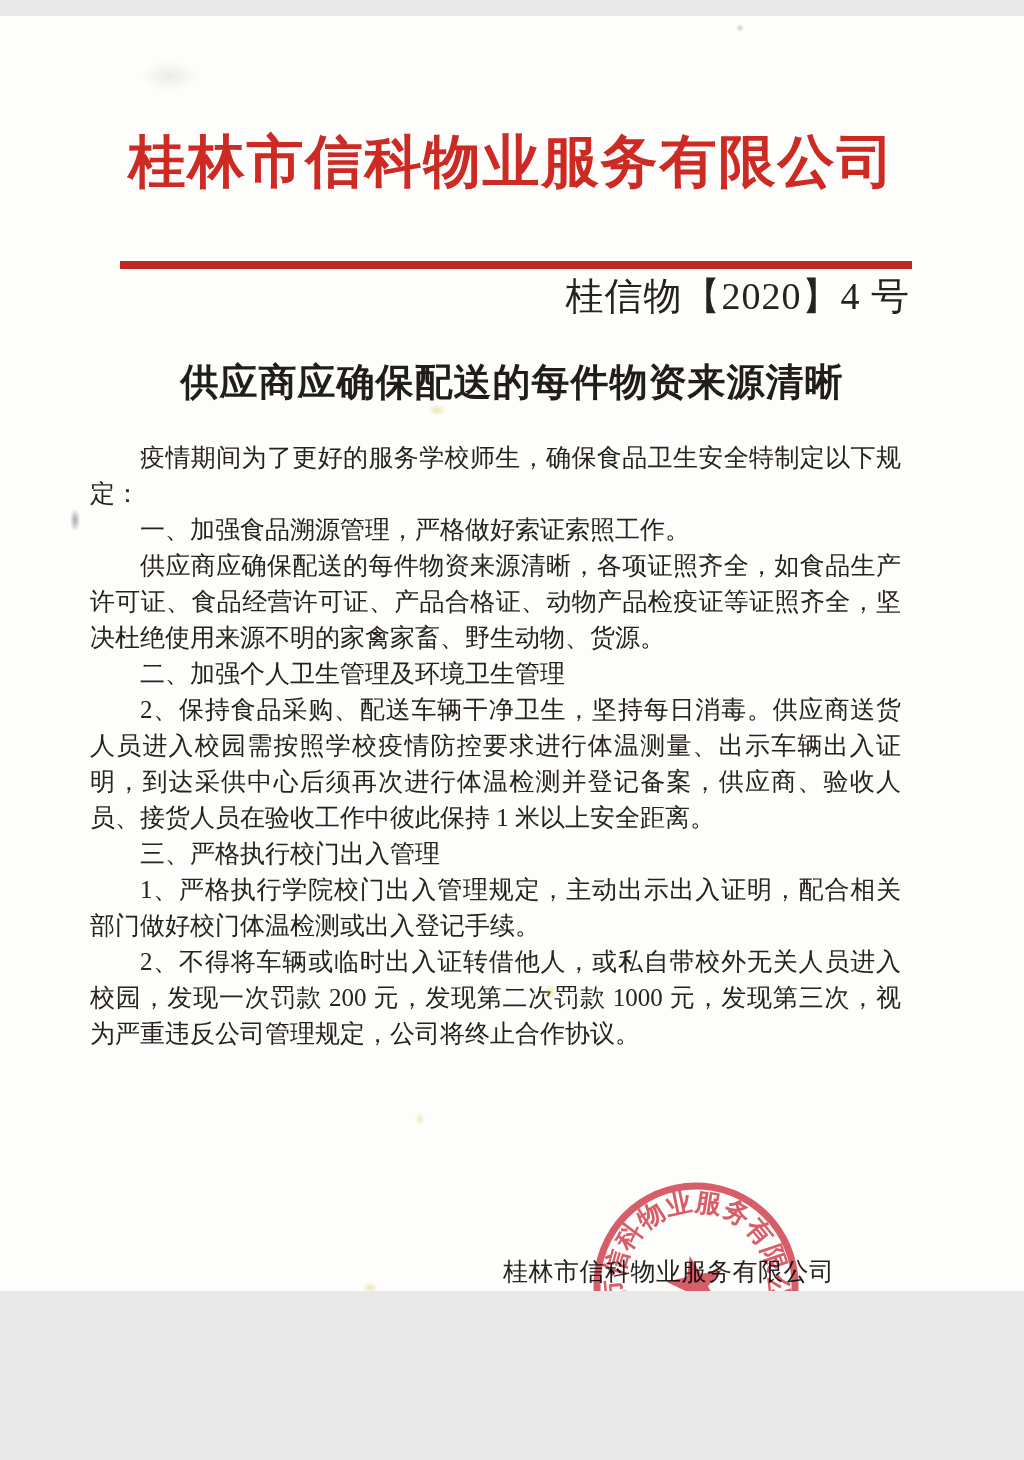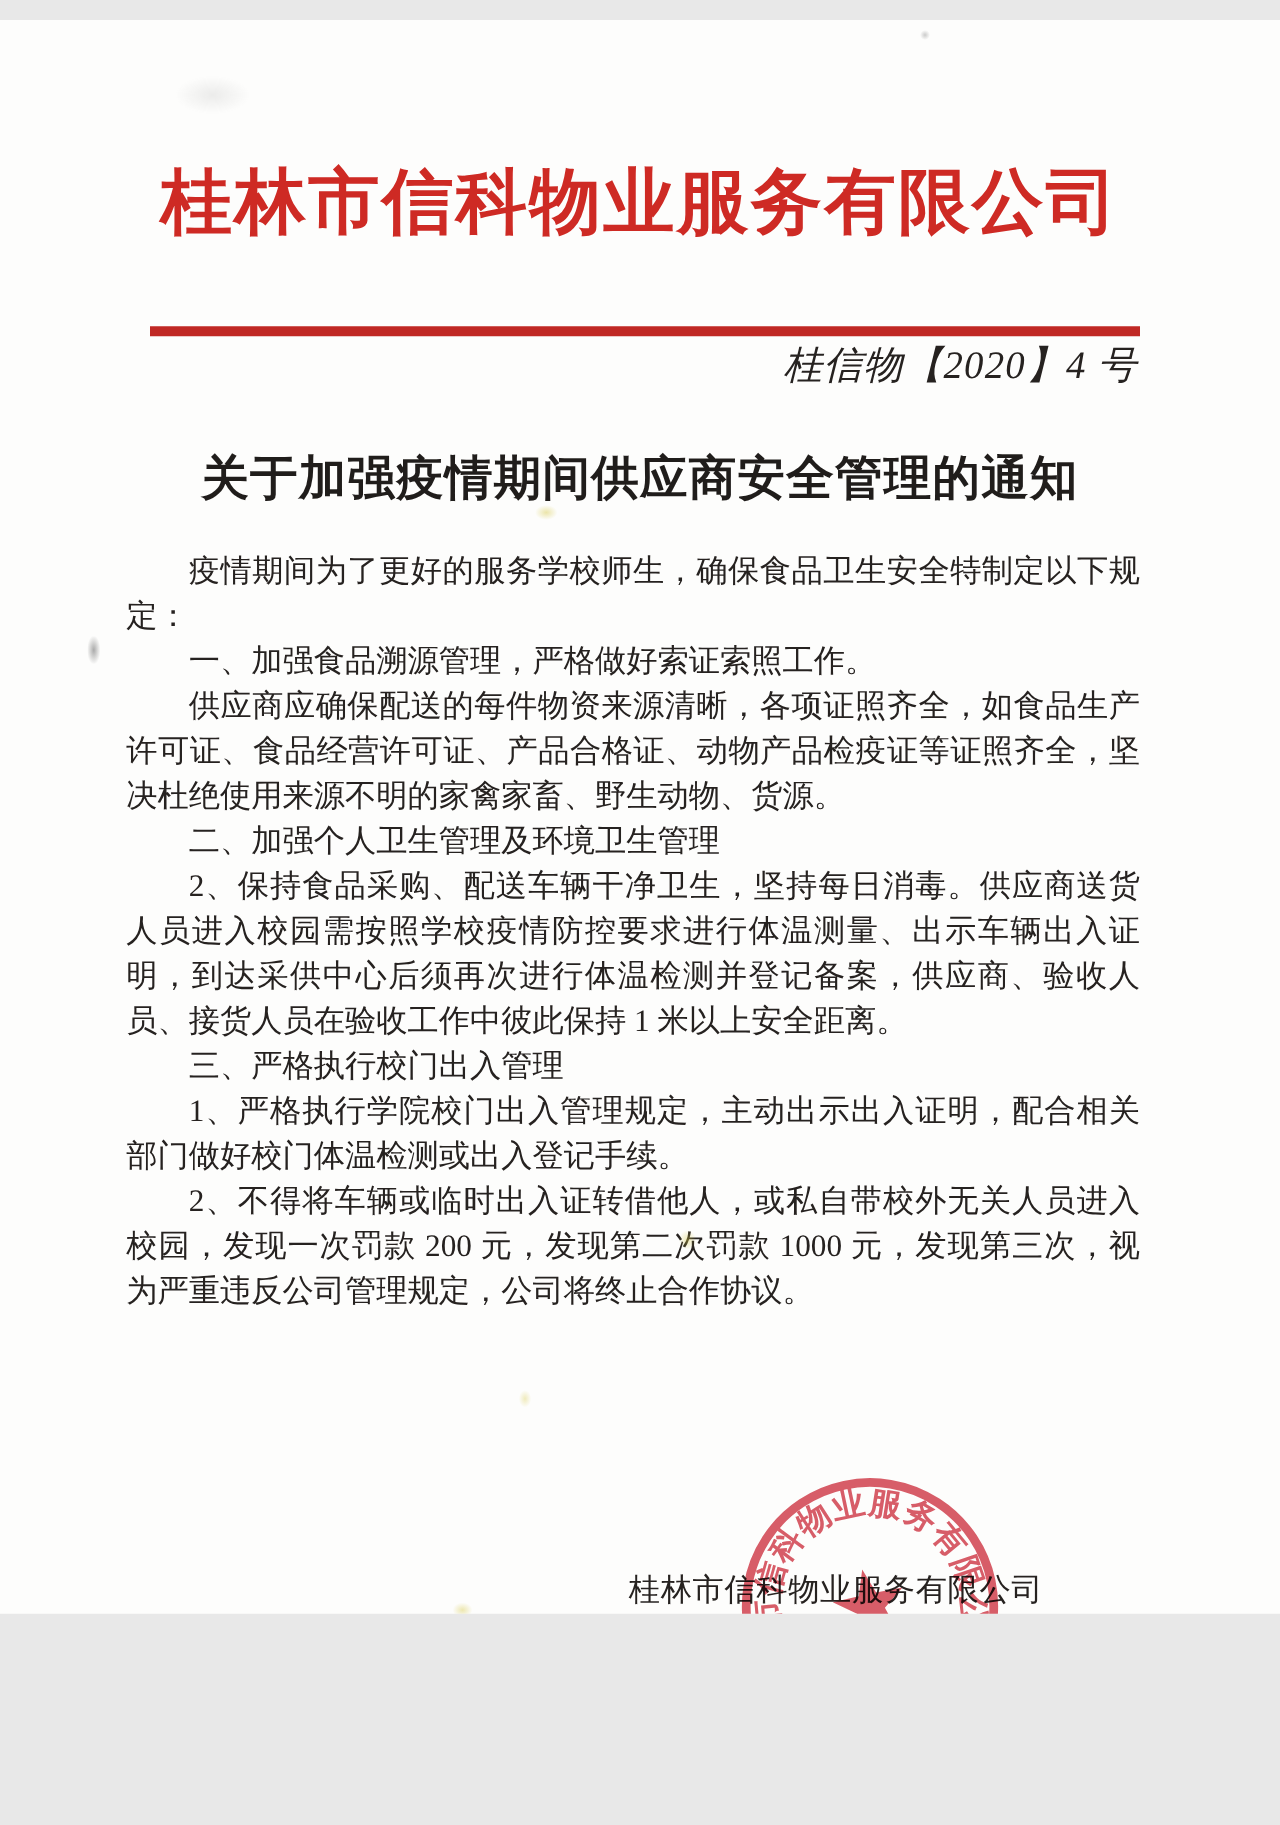--- a/index.html
+++ b/index.html
@@ -27,36 +27,35 @@
     color:var(--header-red);
     white-space:nowrap;
   }
   .red-rule{
     position:absolute;top:245px;left:120px;
     width:792px;height:8px;
     background:var(--rule-red);
   }
   .doc-number{
     position:absolute;top:255px;right:114px;
-    font-size:31px;
+    font-size:38px;
     letter-spacing:1px;
     color:var(--ink);
     white-space:nowrap;
-    font-style:italic;
   }
   .doc-title{
     position:absolute;top:341px;left:0;width:100%;
     text-align:center;
     font-size:38px;font-weight:bold;
     letter-spacing:1px;
     color:#201d1b;
     white-space:nowrap;
   }
   .body-text{
-    position:absolute;top:424px;left:101px;
+    position:absolute;top:424px;left:90px;
     width:811px;
     font-size:25px;
     line-height:36px;
     text-align:justify;
     color:var(--ink);
   }
   .body-text p{
     text-indent:2em;
     word-break:break-all;
   }
@@ -118,21 +117,21 @@
 <body>
 
 <div class="page">
 
   <div class="header-name">桂林市信科物业服务有限公司</div>
 
   <div class="red-rule"></div>
 
   <div class="doc-number">桂信物【2020】4 号</div>
 
-  <div class="doc-title">关于加强疫情期间供应商安全管理的通知</div>
+  <div class="doc-title">供应商应确保配送的每件物资来源清晰</div>
 
   <div class="body-text">
       <p>疫情期间为了更好的服务学校师生，确保食品卫生安全特制定以下规定：</p>
       <p>一、加强食品溯源管理，严格做好索证索照工作。</p>
       <p>供应商应确保配送的每件物资来源清晰，各项证照齐全，如食品生产许可证、食品经营许可证、产品合格证、动物产品检疫证等证照齐全，坚决杜绝使用来源不明的家禽家畜、野生动物、货源。</p>
       <p>二、加强个人卫生管理及环境卫生管理</p>
       <p>2、保持食品采购、配送车辆干净卫生，坚持每日消毒。供应商送货人员进入校园需按照学校疫情防控要求进行体温测量、出示车辆出入证明，到达采供中心后须再次进行体温检测并登记备案，供应商、验收人员、接货人员在验收工作中彼此保持 1 米以上安全距离。</p>
       <p>三、严格执行校门出入管理</p>
       <p>1、严格执行学院校门出入管理规定，主动出示出入证明，配合相关部门做好校门体温检测或出入登记手续。</p>
       <p>2、不得将车辆或临时出入证转借他人，或私自带校外无关人员进入校园，发现一次罚款 200 元，发现第二次罚款 1000 元，发现第三次，视为严重违反公司管理规定，公司将终止合作协议。</p>

